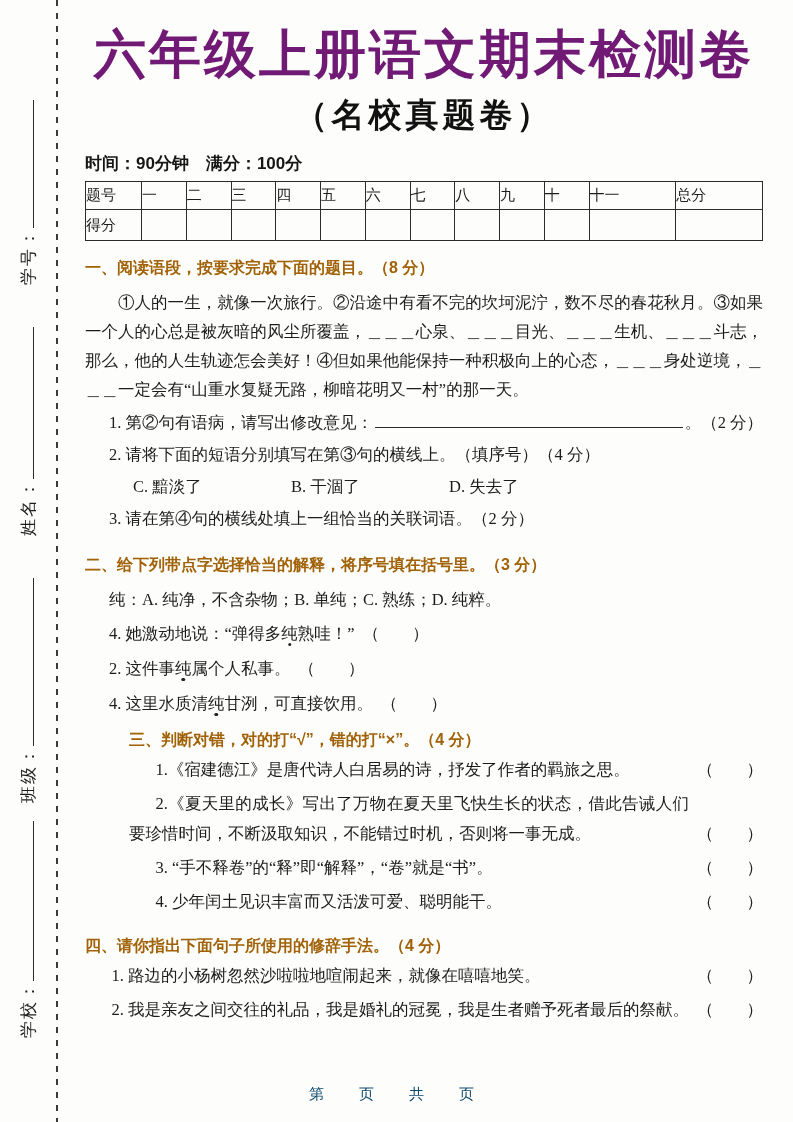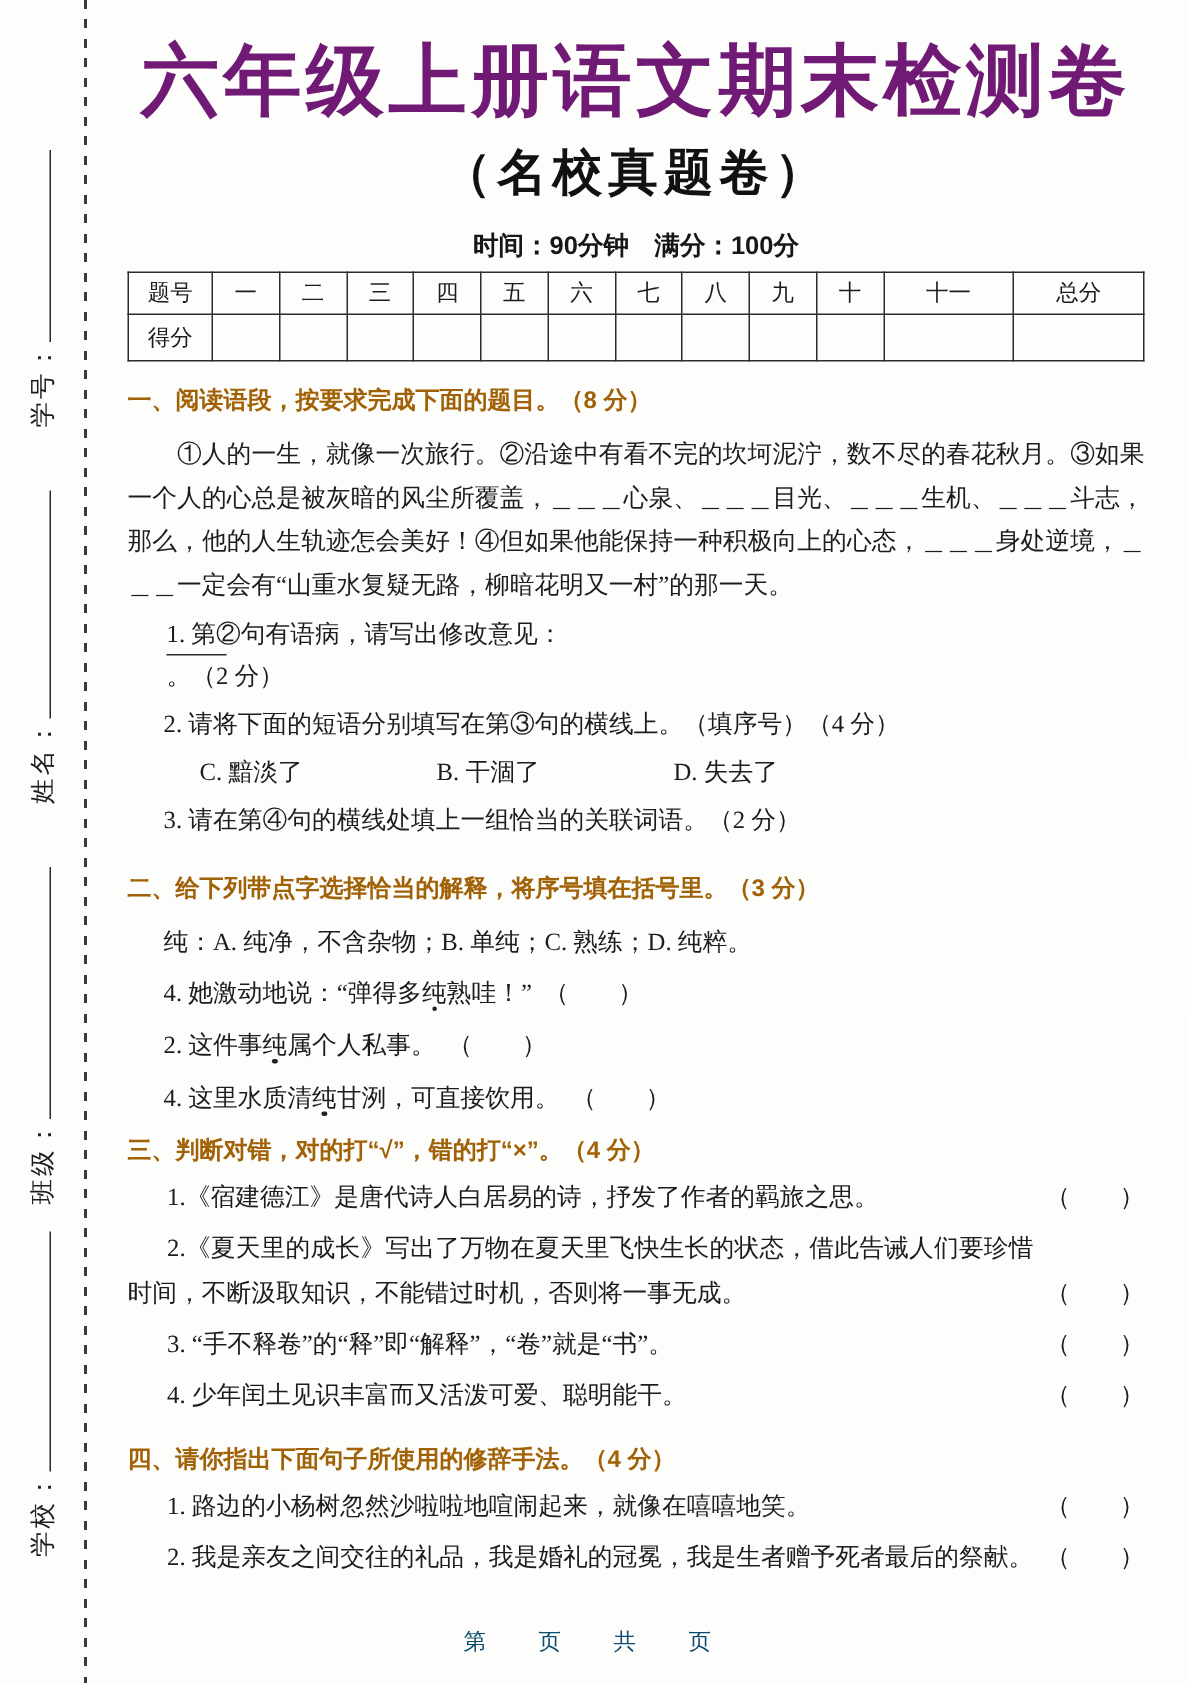--- a/index.html
+++ b/index.html
@@ -21,37 +21,37 @@
   .m-group { display:flex; align-items:baseline; }
   .m-label { white-space:nowrap; }
   .m-line { display:inline-block; border-bottom:1.6px solid #2a2a2a; height:1.05em; }
 
   .content { position:absolute; left:85px; top:0; width:678px; }
 
   .title { margin-top:24px; text-align:center; font-family:"Liberation Sans","DejaVu Sans",sans-serif;
            font-weight:900; font-size:52px; line-height:60px; letter-spacing:3px; color:#701a75; }
   .subtitle { margin-top:10px; text-align:center; font-family:"Liberation Sans","DejaVu Sans",sans-serif;
               font-weight:900; font-size:33px; line-height:42px; letter-spacing:4px; color:#111; }
-  .meta { margin-top:16px; text-align:center; font-family:"Liberation Sans","DejaVu Sans",sans-serif;
+  .meta { margin-top:16px; text-align:left; font-family:"Liberation Sans","DejaVu Sans",sans-serif;
           font-weight:700; font-size:17px; color:#161616; }
 
   table.score { margin-top:6px; width:678px; border-collapse:collapse;
-                font-size:15px; text-align:center; }
+                font-size:15px; }
   table.score td { border:1.6px solid #2b2b2b; height:28px; padding:0; }
   table.score tr.score-row td { height:31px; }
   td.first-col { width:56px; }
 
   .sec-title { font-family:"Liberation Sans","DejaVu Sans",sans-serif; font-weight:700;
                font-size:16px; line-height:22px; color:#a16207; }
-  .s1 { margin-top:16px; } .s2 { margin-top:22px; } .s3 { margin-top:10px; } .s4 { margin-top:18px; }
+  .s1 { margin-top:16px; } .s2 { margin-top:22px; } .s3 { margin-top:10px;margin-left:44px; } .s4 { margin-top:18px; }
 
   .para { margin-top:9px; font-size:16.5px; line-height:29px; text-align:justify;
           text-indent:2em; }
 
-  .q-line { padding-left:24px; margin-top:5px; font-size:16.5px; line-height:27px;flex-direction:column; }
+  .q-line { padding-left:24px; margin-top:5px; font-size:16.5px; line-height:27px; }
   .q-flex { display:flex; align-items:baseline; }
   .fill-line { flex:1; border-bottom:1.2px solid #2a2a2a; height:1em; margin:0 2px; min-width:40px; }
   .nowrap { white-space:nowrap; }
 
   .options { display:flex; padding-left:48px; margin-top:5px; font-size:16.5px; line-height:27px; }
   .options span { width:158px; }
 
   .gloss { padding-left:24px; margin-top:10px; font-size:16.5px; line-height:28px; }
   .exp-item { padding-left:24px; margin-top:5px; font-size:16.5px; line-height:30px; }
 

